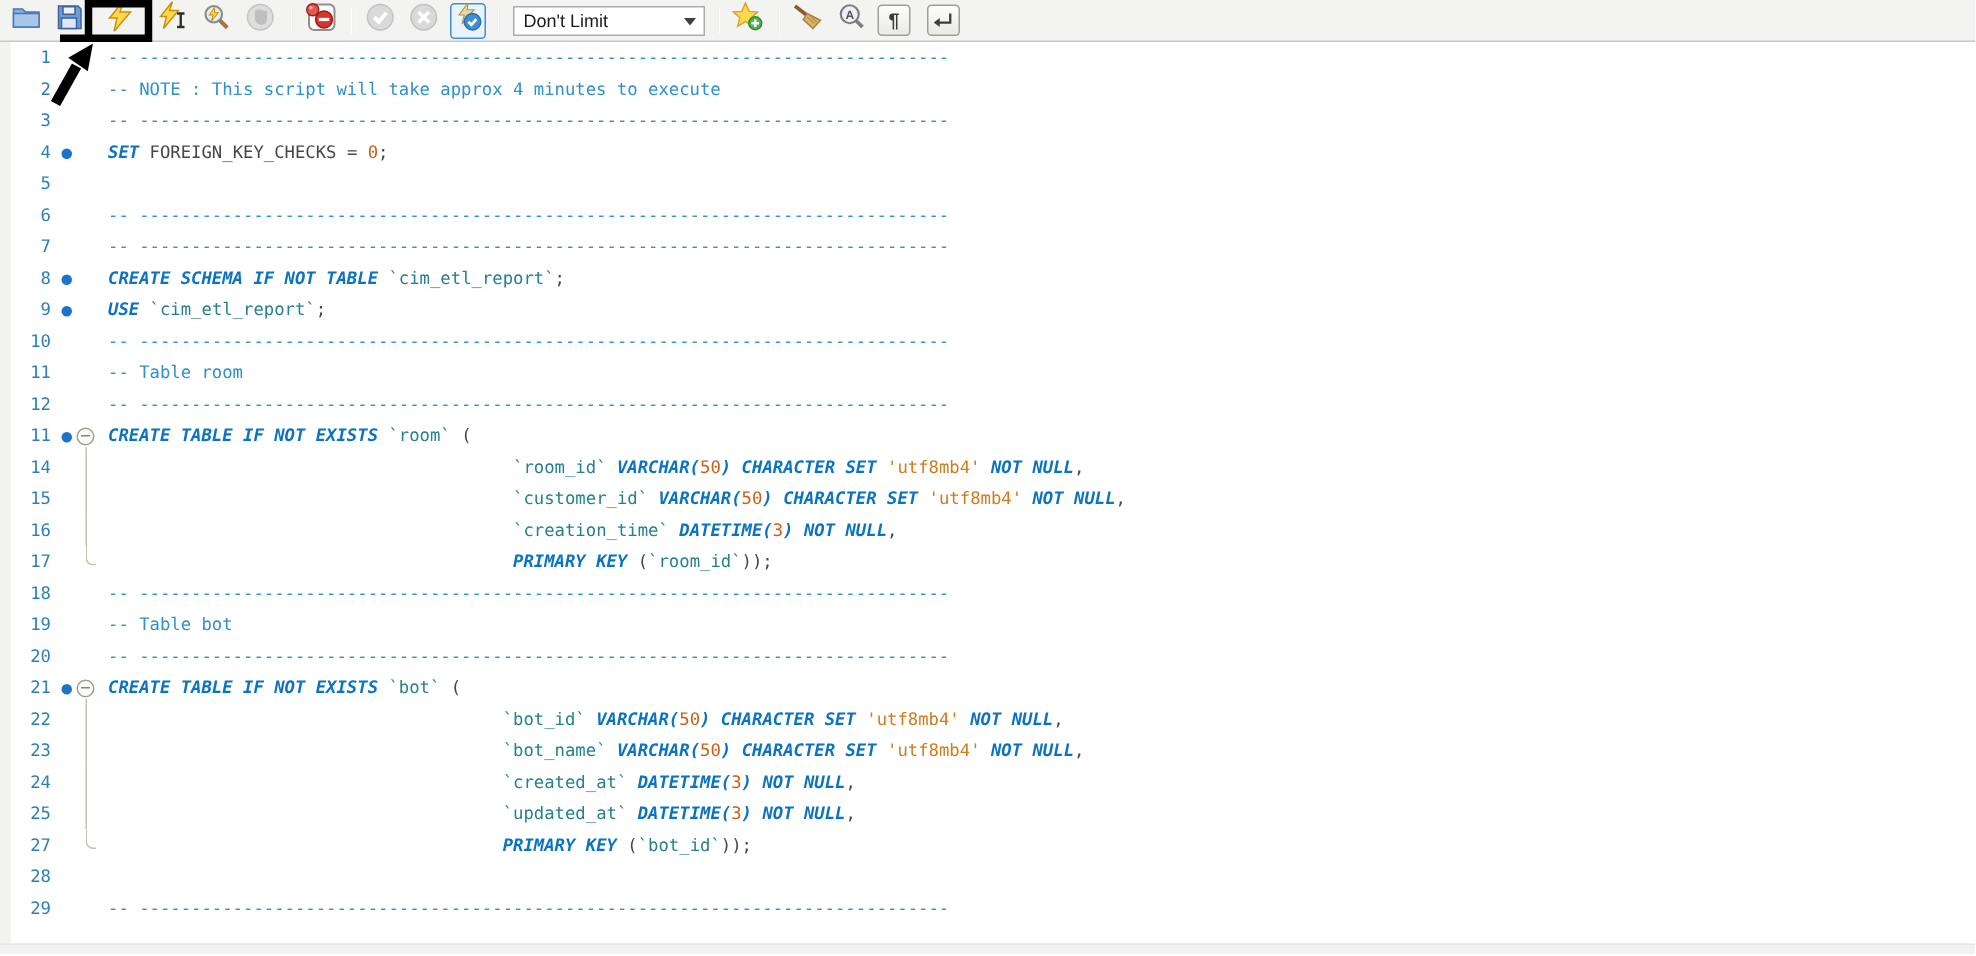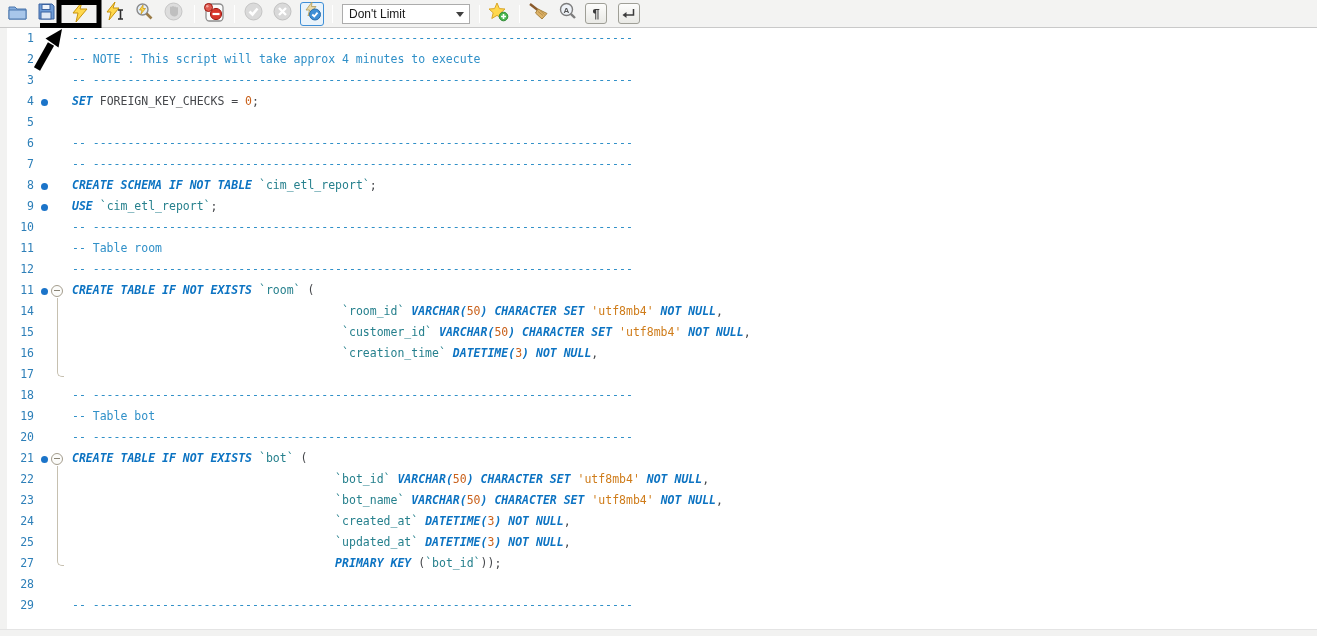--- a/index.html
+++ b/index.html
@@ -350,20 +350,21 @@
       <div class="line fold-mid">
         <span class="lnum">15</span>
         <span class="code"><span class="tk-pl">                                       </span><span class="tk-id">`customer_id`</span><span class="tk-pl"> </span><span class="tk-kw">VARCHAR(</span><span class="tk-nu">50</span><span class="tk-kw">)</span><span class="tk-pl"> </span><span class="tk-kw">CHARACTER SET</span><span class="tk-pl"> </span><span class="tk-st">'utf8mb4'</span><span class="tk-pl"> </span><span class="tk-kw">NOT NULL</span><span class="tk-pl">,</span></span>
       </div>
       <div class="line fold-mid">
         <span class="lnum">16</span>
         <span class="code"><span class="tk-pl">                                       </span><span class="tk-id">`creation_time`</span><span class="tk-pl"> </span><span class="tk-kw">DATETIME(</span><span class="tk-nu">3</span><span class="tk-kw">)</span><span class="tk-pl"> </span><span class="tk-kw">NOT NULL</span><span class="tk-pl">,</span></span>
       </div>
       <div class="line fold-end">
         <span class="lnum">17</span>
+        <span class="code"><span class="tk-pl">                                       </span><span class="tk-kw">PRIMARY KEY</span><span class="tk-pl"> (</span><span class="tk-id">`room_id`</span><span class="tk-pl">));</span></span>
       </div>
       <div class="line">
         <span class="lnum">18</span>
         <span class="code"><span class="tk-cm">-- ------------------------------------------------------------------------------</span></span>
       </div>
       <div class="line">
         <span class="lnum">19</span>
         <span class="code"><span class="tk-cm">-- Table bot</span></span>
       </div>
       <div class="line">

